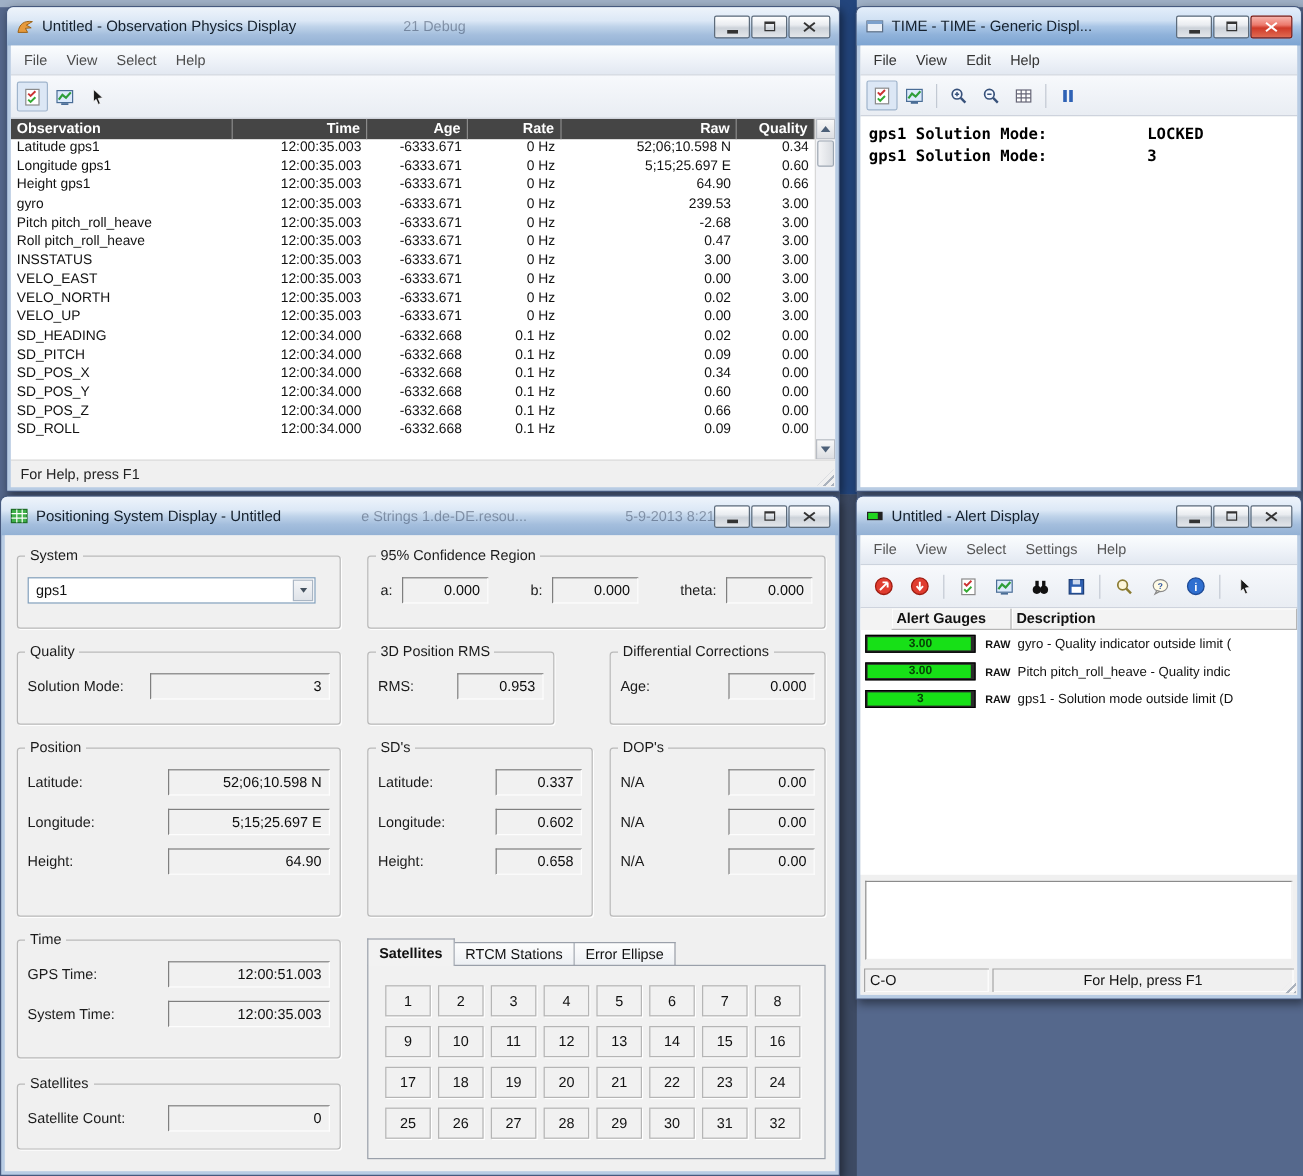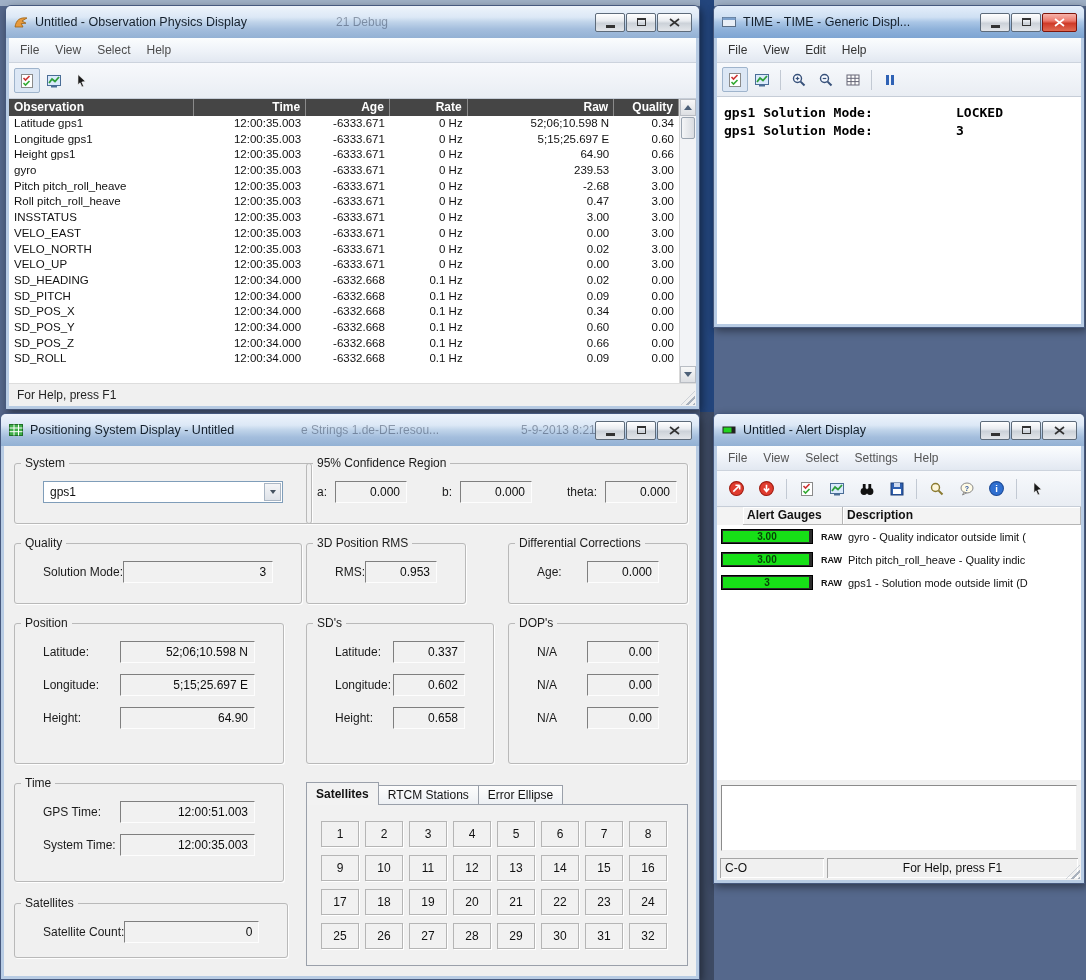--- a/index.html
+++ b/index.html
@@ -75,33 +75,33 @@
   .vscroll { width:17px; background:#f2f3f6; border-left:1px solid #d8d8d8; display:flex; flex-direction:column; }
   .scroll-btn { flex:0 0 17px; background:linear-gradient(#f8f8f8,#dddfe3); border:1px solid #b9bdc4;
                 display:flex; align-items:center; justify-content:center; }
   .arr-up { width:0; height:0; border-left:4px solid transparent; border-right:4px solid transparent; border-bottom:5px solid #4d6078; }
   .arr-dn { width:0; height:0; border-left:4px solid transparent; border-right:4px solid transparent; border-top:5px solid #4d6078; }
   .scroll-thumb { flex:0 0 22px; margin:1px; background:linear-gradient(90deg,#f4f5f7,#d9dce1);
                   border:1px solid #9aa4b0; border-radius:2px; }
   .scroll-track { flex:1; }
 
   
-  #time-window { left:713px; top:5px; width:372px; height:323px; }
+  #time-window { left:713px; top:5px; width:372px; height:405px; }
   .time-content { flex:1; background:#fff; padding:6px 7px; overflow:hidden;
                   font-family:"DejaVu Sans Mono", monospace; font-weight:bold; font-size:13px; color:#000; }
   .time-line { display:flex; height:18px; align-items:center; white-space:nowrap; }
   .tl-label { width:232px; flex:0 0 auto; }
 
   
   #pos-window { left:0px; top:413px; width:700px; height:567px; }
   #pos-window .client { display:block; position:absolute; }
   fieldset.group { position:absolute; border:1px solid #b9b9b9; border-radius:3px;
                    box-shadow:1px 1px 0 rgba(255,255,255,.9); background:transparent; }
   fieldset.group legend { font-size:12px; color:#1b1b1b; padding:0 4px; margin-left:6px; }
-  .frow { display:flex; align-items:center; justify-content:space-between; margin:11px 28px; }
+  .frow { display:flex; align-items:center; justify-content:space-between; margin:11px 8px; }
   .flabel { color:#1b1b1b; white-space:nowrap; }
   .field { height:22px; display:flex; align-items:center; justify-content:flex-end; padding:0 6px;
            background:#f1f1f1; border:1px solid; border-color:#7f7f7f #fdfdfd #fdfdfd #7f7f7f;
            font-size:12px; color:#0c0c0c; white-space:nowrap; } .w150{width:150px;} .w135{width:135px;} .w72{width:72px;}
   .combo { width:240px; height:22px; border:1px solid #7f9db9; background:#fff;
            display:flex; align-items:center; }
   .combo-text { flex:1; padding:0 6px; }
   .combo-btn { width:17px; height:18px; margin-right:1px; border:1px solid #aab6c4;
                background:linear-gradient(#f4f5f7,#dfe3e9); display:flex; align-items:center; justify-content:center; }
   .combo-arrow { width:0; height:0; border-left:3.5px solid transparent; border-right:3.5px solid transparent;
@@ -123,21 +123,21 @@
          background:linear-gradient(#fdfdfd,#edf0f4); border:1px solid #9aa0aa; border-left:none; }
   .tab:first-child { border-left:1px solid #9aa0aa; }
   .tab.active { height:23px; background:#f2f2f2; border-bottom:none; font-weight:bold; }
   .tab-panel { position:absolute; left:302px; top:358px; width:382px; height:162px;
                background:#f1f1f1; border:1px solid #9aa0aa; }
   .sat-grid { display:grid; grid-template-columns:repeat(8,38px); gap:8px 6px; padding:16px 14px; }
   .sat-cell { width:38px; height:26px; display:flex; align-items:center; justify-content:center;
               border:1px solid #b5b5b5; box-shadow:1px 1px 0 #fff; background:#f1f1f1; font-size:12px; }
 
   
-  #alert-window { left:713px; top:413px; width:372px; height:471px;text-decoration:underline; }
+  #alert-window { left:713px; top:413px; width:372px; height:420px;text-decoration:underline; }
   .alert-list { flex:1; background:#fff; display:flex; flex-direction:column; overflow:hidden; }
   .alert-header { display:flex; flex:0 0 18px; background:#f3f3f3; font-weight:bold;padding-left:26px; }
   .alert-header .hcellA { padding:1px 4px; border-right:1px solid #b5b5b5; border-bottom:1px solid #b5b5b5;
                           box-shadow:inset 1px 1px 0 #fff; white-space:nowrap; overflow:hidden; }
   .hc0 { width:100px; flex:0 0 auto; } .hc1 { flex:1; }
   .alert-row { display:flex; align-items:center; height:23px; padding-left:4px; }
   .gauge { width:92px; height:15px; flex:0 0 auto; background:#2b2b2b; border:1px solid #000;
            position:relative; margin-right:8px; }
   .gauge-fill { position:absolute; left:1px; top:1px; bottom:1px; width:96%; }
   .gauge-text { position:absolute; left:0; top:0; right:0; bottom:0; display:flex; align-items:center;

